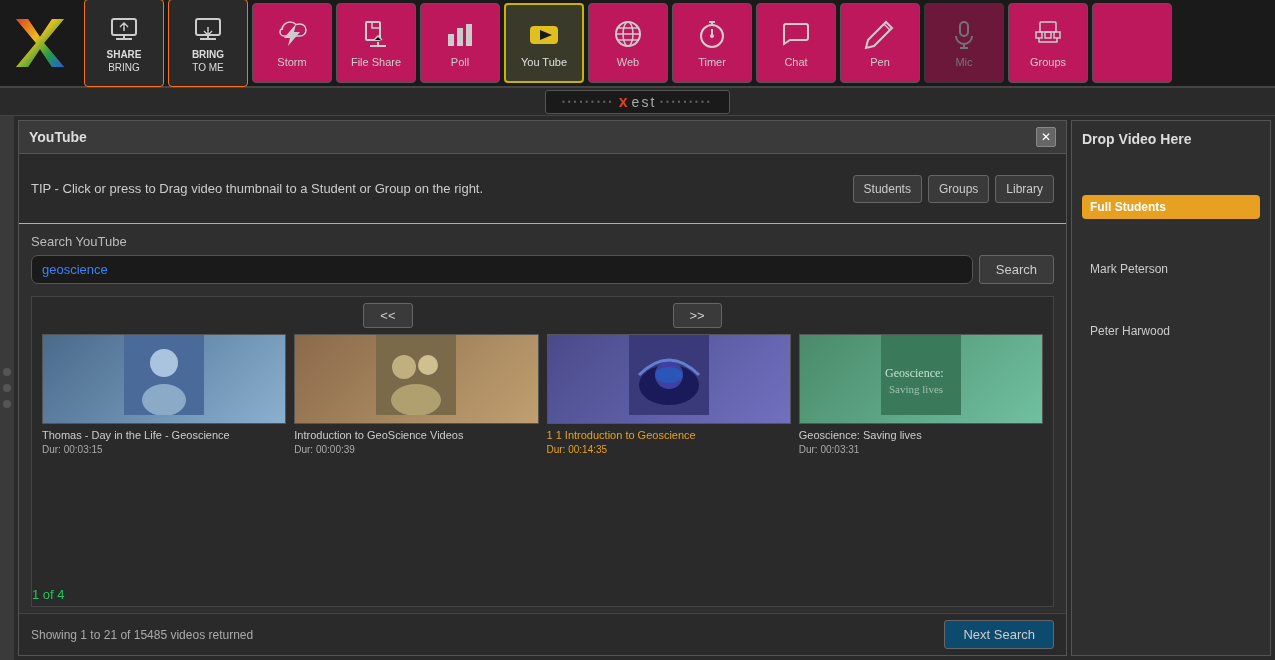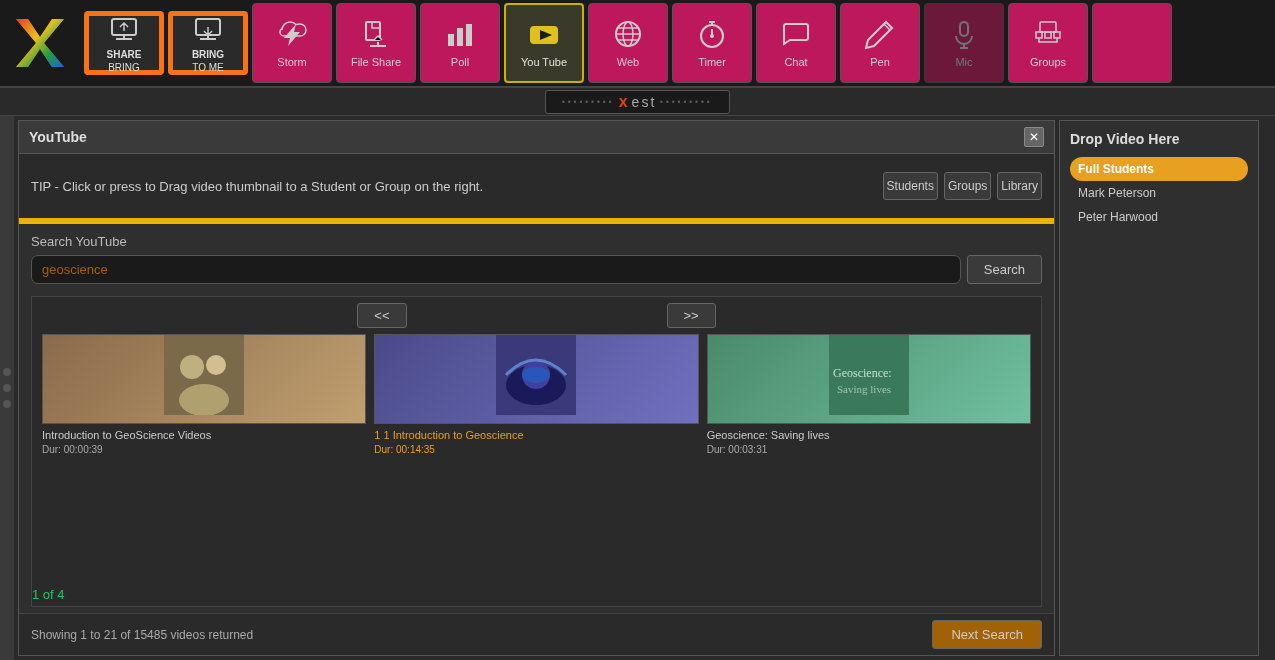--- a/index.html
+++ b/index.html
@@ -151,31 +151,31 @@
 
     
     .tip-bar {
       background: #2a2a2a;
       padding: 10px 12px;
       font-size: 13px;
       color: #ccc;
       display: flex;
       align-items: center;
       justify-content: space-between;
-      border-bottom: 6px solid #eab308;
+      border-bottom: 1px solid #eab308;
       min-height: 70px;
     }
     .tip-text { flex: 1; }
     .tip-buttons {
       display: flex;
       gap: 6px;
       align-items: center;
     }
     .tip-btn {
-      padding: 6px 3px;
+      padding: 6px 10px;
       background: #3a3a3a;
       border: 1px solid #666;
       color: #ccc;
       font-size: 12px;
       cursor: pointer;
       border-radius: 3px;
     }
 
     
     .search-area {
@@ -188,21 +188,21 @@
     }
     .search-row {
       display: flex;
       gap: 6px;
     }
     .search-input {
       flex: 1;
       padding: 6px 10px;
       background: #1a1a1a;
       border: 1px solid #555;
-      color: #a16207;
+      color: #3b82f6;
       font-size: 13px;
       border-radius: 7px;
     }
     .search-btn {
       padding: 6px 16px;
       background: #3a3a3a;
       border: 1px solid #666;
       color: #ccc;
       font-size: 13px;
       cursor: pointer;
@@ -297,74 +297,75 @@
       padding: 6px 12px;
       border-top: 1px solid #444;
       background: #2a2a2a;
     }
     .status-text {
       font-size: 12px;
       color: #aaa;
     }
     .next-search-btn {
       padding: 6px 18px;
-      background: #a16207;
+      background: #0c4a6e;
       border: 1px solid #666;
       color: #ccc;
       font-size: 13px;
       cursor: pointer;
       border-radius: 3px;
       text-align: center;
     }
 
     
     .right-panel {
       width: 200px;
       background: #2f2f2f;
       border-left: 1px solid #555;
       display: flex;
       flex-direction: column;
       padding: 10px;
-      margin: 4px 16px 4px 0;
+      margin: 4px 4px 4px 0;
       border: 1px solid #555;
+      gap: 38px;
     }
     .drop-title {
       font-size: 14px;
       color: #ddd;
       font-weight: bold;
       margin-bottom: 10px;
     }
     .drop-item {
       padding: 5px 8px;
       font-size: 12px;
       color: #ccc;
       cursor: pointer;
-      border-radius: 12px;
+      border-radius: 4px;
     }
     .drop-item.highlighted {
       background: #e8a020;
       color: #fff;
       font-weight: bold;
     }
 
     
     .thumb-1 { background: linear-gradient(135deg, #4a6a8a 0%, #8ab0d0 100%); }
     .thumb-2 { background: linear-gradient(135deg, #6a8a4a 0%, #a0c070 100%); }
     .thumb-3 { background: linear-gradient(135deg, #8a6a4a 0%, #c0a070 100%); }
     .thumb-4 { background: linear-gradient(135deg, #4a4a8a 0%, #7070c0 100%); }
     .thumb-5 { background: linear-gradient(135deg, #4a8a6a 0%, #70c0a0 100%); }
 
     .toolbar-share {
       display: flex;
       flex-direction: column;
       align-items: center;
       justify-content: center;
       width: 80px;
-      height: 64px;
-      border: 5px solid #f97316;
+      height: 88px;
+      border: 1px solid #f97316;
       border-radius: 4px;
       cursor: pointer;
       color: #ccc;
       font-size: 11px;
       gap: 2px;
       flex-shrink: 0;
       background: #2a2a2a;
     }
     .toolbar-share .label-top { font-size: 10px; font-weight: bold; color: #ddd; }
     .toolbar-share .label-bot { font-size: 10px; color: #ddd; }
@@ -572,20 +573,34 @@
 
     <div class="video-grid-container">
 
       <div class="pagination-row">
         <button class="page-btn">&lt;&lt;</button>
         <button class="page-btn">&gt;&gt;</button>
       </div>
 
       <div class="videos-row">
 
+        <div class="video-item">
+          <div class="video-thumb thumb-1">
+            <div class="video-thumb-inner">
+
+              <svg width="80" height="80" viewBox="0 0 80 80">
+                  <rect width="80" height="80" fill="#4a6a9a"></rect>
+                  <circle cx="40" cy="28" r="14" fill="#aac4e0"></circle>
+                  <ellipse cx="40" cy="65" rx="22" ry="16" fill="#8aaac8"></ellipse>
+                </svg>
+            </div>
+          </div>
+          <div class="video-title">Thomas - Day in the Life - Geoscience</div>
+          <div class="video-dur">Dur: 00:03:15</div>
+        </div>
 
 
         <div class="video-item">
           <div class="video-thumb thumb-3">
             <div class="video-thumb-inner">
               <svg width="80" height="80" viewBox="0 0 80 80">
                   <rect width="80" height="80" fill="#7a6a4a"></rect>
                   <circle cx="28" cy="32" r="12" fill="#c0b080"></circle>
                   <circle cx="52" cy="30" r="10" fill="#d0c090"></circle>
                   <ellipse cx="40" cy="65" rx="25" ry="16" fill="#b0a070"></ellipse>

